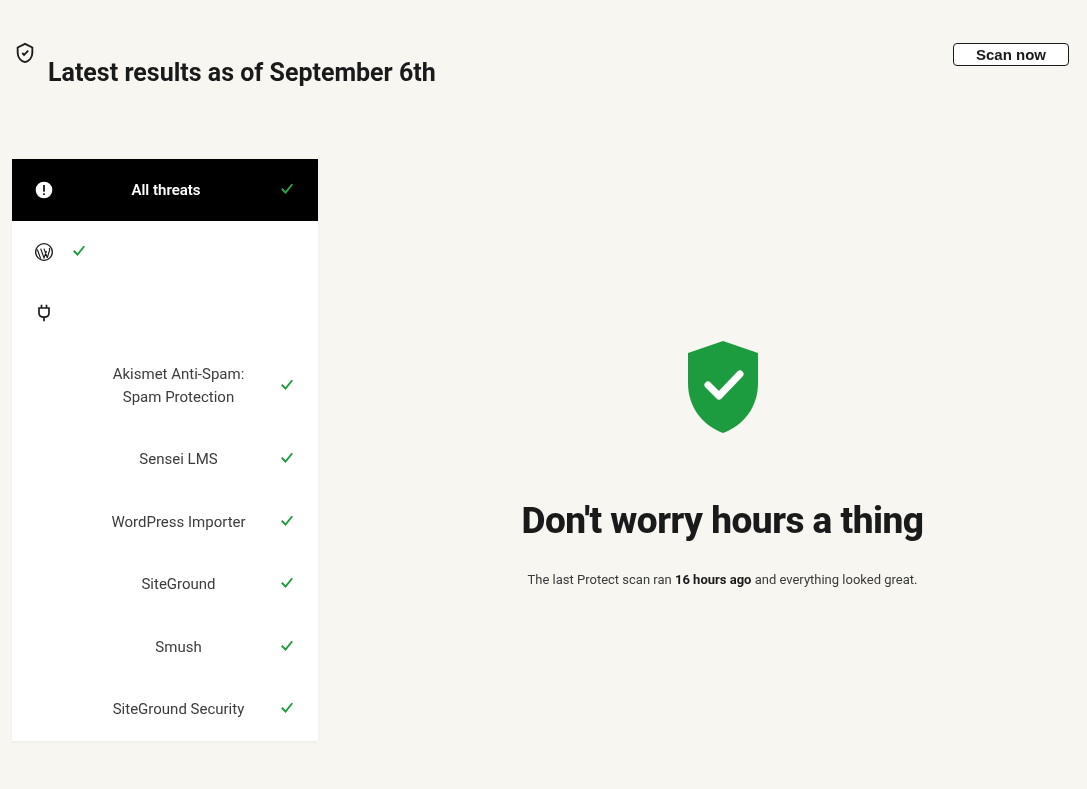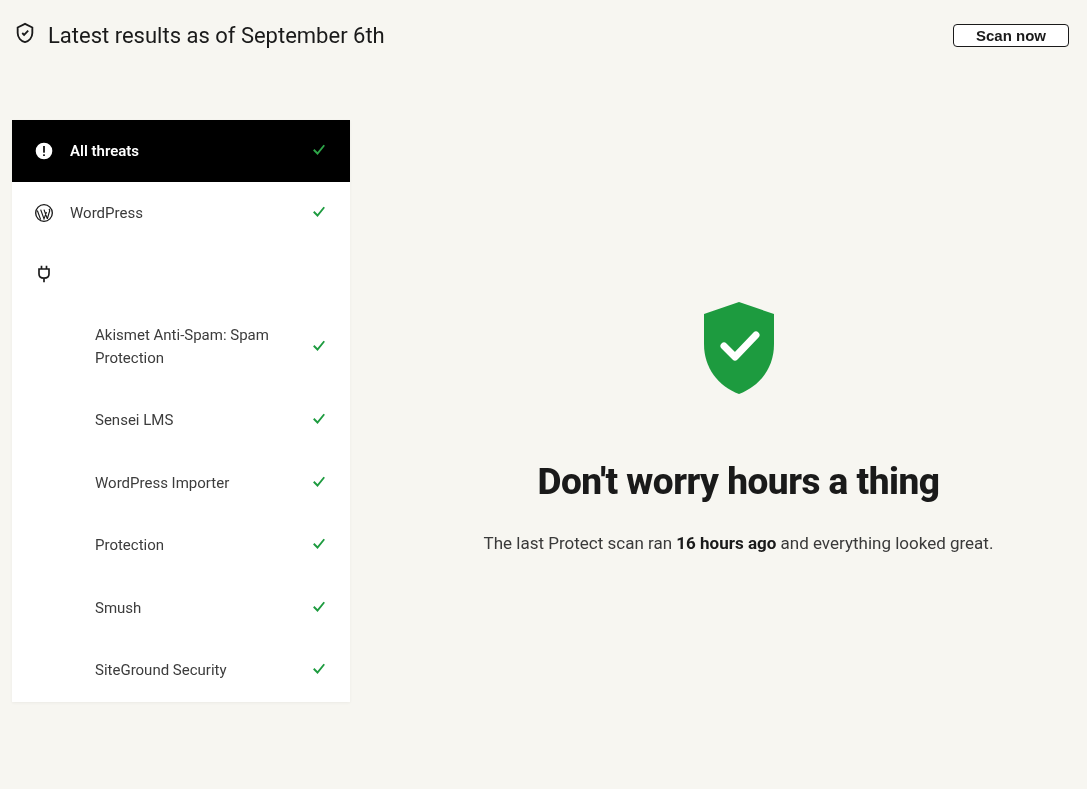--- a/index.html
+++ b/index.html
@@ -16,44 +16,46 @@
       align-items: center;
       justify-content: space-between;
       padding: 22px 18px 22px 14px;
     }
     .header-left {
       display: flex;
       align-items: center;
       gap: 12px;
     }
     .header-title {
-      font-size: 22px;
-      font-weight: 400;
-      color: #1a1a1a;
+      font-size: 25px;
+      font-weight: 700;
+      color: #1a1a1a;
+      margin-top: 36px;
     }
     .scan-btn {
       background: #fff;
       border: 1.5px solid #1a1a1a;
       border-radius: 4px;
       padding: 2px 22px;
       font-size: 15px;
       font-weight: 600;
       cursor: pointer;
       color: #1a1a1a;
     }
     .content {
       display: flex;
       padding: 0 0 0 12px;
       gap: 40px;
     }
     .sidebar {
-      width: 338px;
+      width: 306px;
       background: #fff;
       box-shadow: 0 1px 3px rgba(0,0,0,0.05);
       margin-top: 50px;
+      text-align: center;
     }
     .sidebar-item {
       display: flex;
       align-items: center;
       padding: 20px 22px;
       cursor: pointer;
       gap: 16px;
     }
     .sidebar-item.active {
       background: #000;
@@ -111,21 +113,21 @@
       margin-bottom: 60px;
     }
     .main-title {
       font-size: 37px;
       font-weight: 800;
       color: #1a1a1a;
       margin-bottom: 30px;
       letter-spacing: -0.5px;
     }
     .main-sub {
-      font-size: 17px;
+      font-size: 13px;
       color: #3a3a3a;
     }
     .main-sub .bold {
       font-weight: 700;
       color: #1a1a1a;
     }
   </style>
 </head>
 <body>
 
@@ -162,21 +164,20 @@
       </span>
     </div>
 
     <div class="sidebar-item">
       <span class="sidebar-item-icon">
         <svg width="22" height="22" viewBox="0 0 24 24" fill="none" stroke="#1a1a1a" stroke-width="1.6">
           <circle cx="12" cy="12" r="10"></circle>
           <path d="M4 9 L8 20 M8 8 L12 19 L15 11 M12 8 L16 19 M18 7 C19 8 19 10 18 12 L16 19" stroke-width="1.4"></path>
         </svg>
       </span>
-      <span class="sidebar-item-label">WordPress</span>
       <span class="sidebar-item-check">
         <svg width="18" height="18" viewBox="0 0 24 24" fill="none" stroke="currentColor" stroke-width="2.5">
           <path d="M5 13 L10 18 L19 7"></path>
         </svg>
       </span>
     </div>
 
     <div class="sidebar-item">
       <span class="sidebar-item-icon">
         <svg width="20" height="20" viewBox="0 0 24 24" fill="none" stroke="#1a1a1a" stroke-width="2">
@@ -207,21 +208,21 @@
       <span class="sidebar-subitem-label">WordPress Importer</span>
       <span class="sidebar-subitem-check">
         <svg width="18" height="18" viewBox="0 0 24 24" fill="none" stroke="currentColor" stroke-width="2.5">
             <path d="M5 13 L10 18 L19 7"></path>
           </svg>
       </span>
     </div>
 
 
     <div class="sidebar-subitem">
-      <span class="sidebar-subitem-label">Protection</span>
+      <span class="sidebar-subitem-label">SiteGround</span>
       <span class="sidebar-subitem-check">
         <svg width="18" height="18" viewBox="0 0 24 24" fill="none" stroke="currentColor" stroke-width="2.5">
             <path d="M5 13 L10 18 L19 7"></path>
           </svg>
       </span>
     </div>
 
     <div class="sidebar-subitem">
       <span class="sidebar-subitem-label">Smush</span>
       <span class="sidebar-subitem-check">

